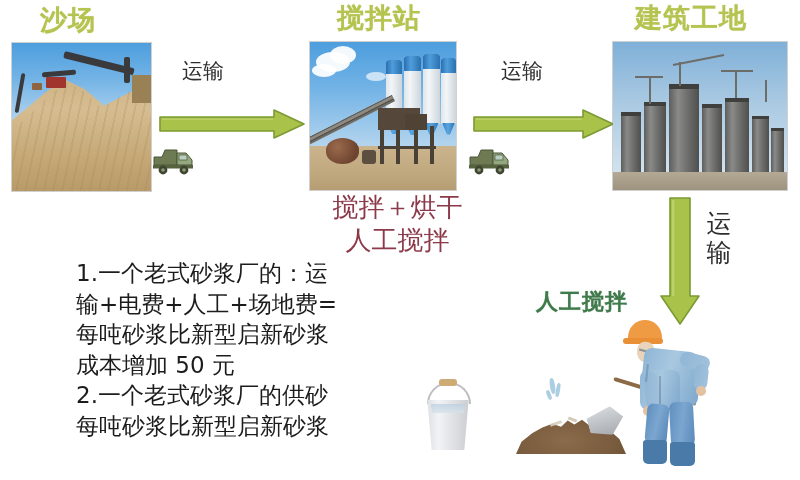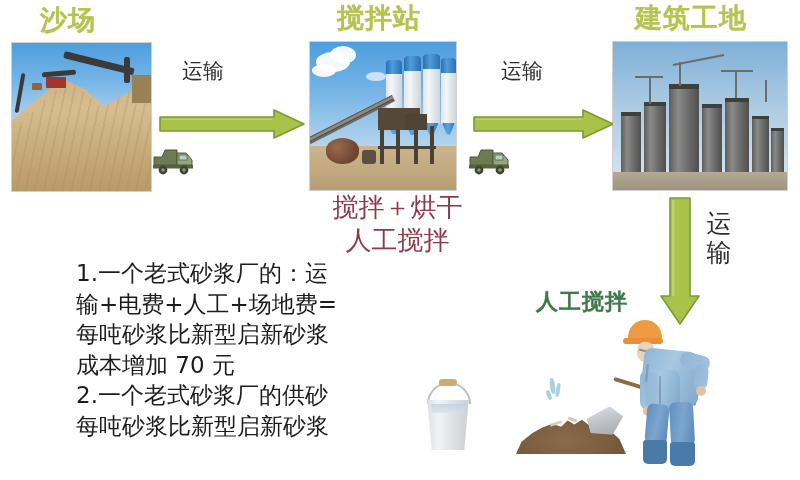--- a/index.html
+++ b/index.html
@@ -341,21 +341,21 @@
 
   <div class="abs transport-label-v" style="left:706px;top:210px;">
     <div>运</div>
     <div>输</div>
   </div>
 
   <div class="abs notes" style="left:76px;top:258px;">
     <div>1.一个老式砂浆厂的：运</div>
     <div>输+电费+人工+场地费=</div>
     <div>每吨砂浆比新型启新砂浆</div>
-    <div>成本增加 70 元</div>
+    <div>成本增加 50 元</div>
     <div>2.一个老式砂浆厂的供砂</div>
     <div>每吨砂浆比新型启新砂浆</div>
   </div>
 
   <div class="abs green-label" style="left:500px;top:287px;margin-left:36px;">人工搅拌</div>
 
   <div class="abs" style="left:418px;top:376px;width:62px;height:76px;">
     <div class="bucket-handle" style="left:9px;top:6px;width:40px;height:20px;"></div>
     <div class="bucket-grip" style="left:21px;top:3px;width:18px;height:7px;"></div>
     <div class="bucket-body" style="left:6px;top:24px;width:48px;height:50px;"></div>

